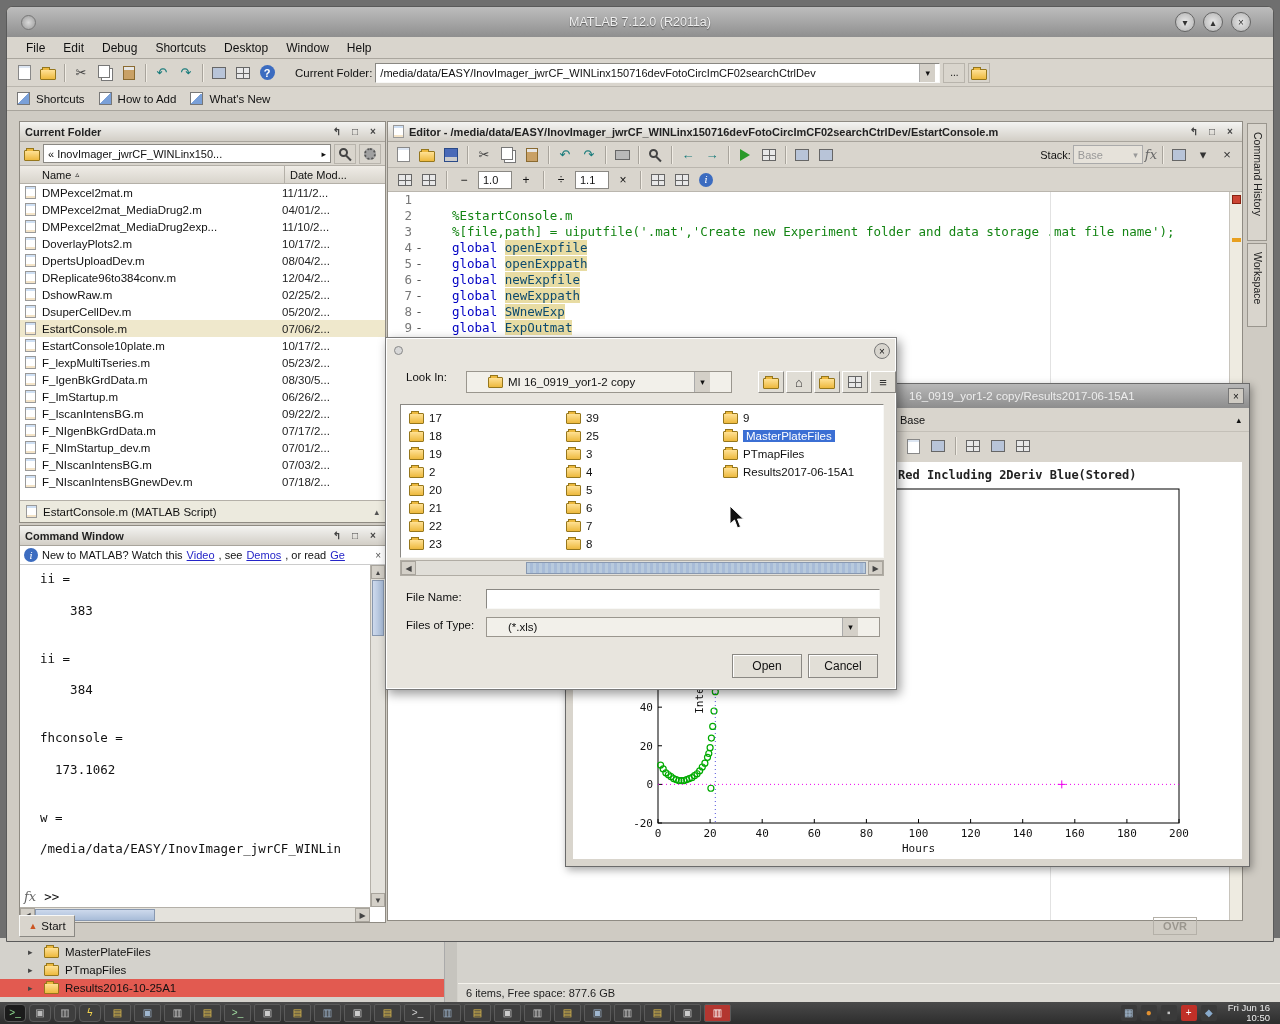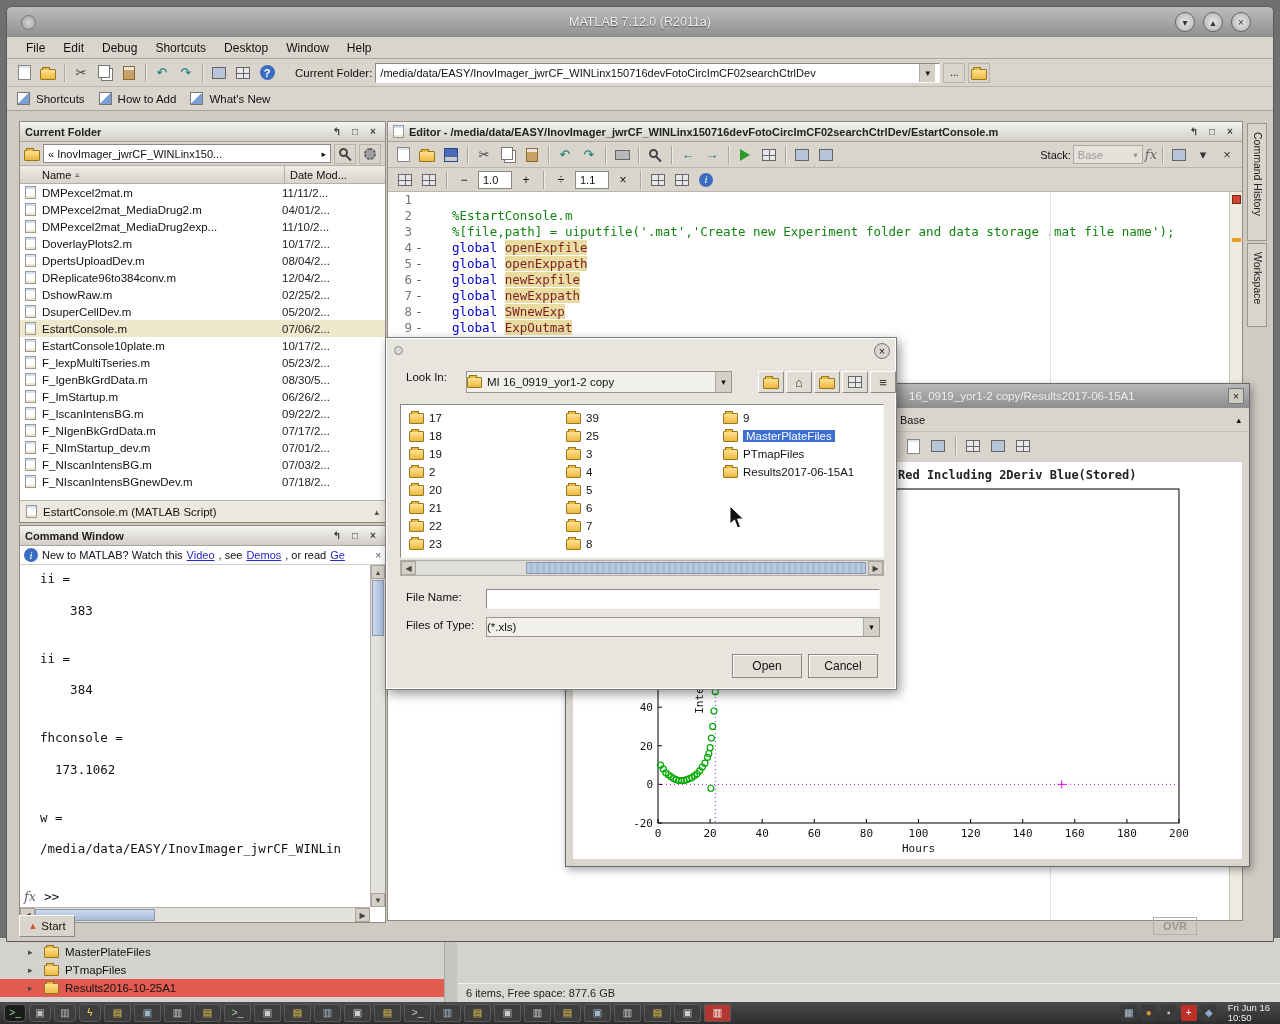--- a/index.html
+++ b/index.html
@@ -71,21 +71,21 @@
   .valbox{width:34px;height:18px;background:#fff;border:1px solid #8a8883;font-size:11px;display:flex;align-items:center;padding-left:4px}
   .stackcombo{height:19px;border:1px solid #aaa;background:#e6e2da;color:#999;display:flex;align-items:center;gap:6px;padding:0 4px;font-size:11px;min-width:70px}
   .code-area{position:absolute;left:0;top:70px;right:13px;bottom:0;background:#fff;overflow:hidden}
   .code-line{display:flex;height:16px;font-family:"DejaVu Sans Mono",monospace;font-size:12.5px;white-space:pre}
   .gut{width:24px;text-align:right;color:#777;flex:none}
   .dash{width:14px;text-align:center;color:#555;flex:none}
   .code-body{padding-left:26px}
   .tk-comment{color:#148514}
   .tk-keyword{color:#0000c4}
   .tk-plain{color:#111}
-  .tk-hvar{color:#7f1d1d;background:#e8dca3}
+  .tk-hvar{color:#0c4a6e;background:#e8dca3}
   .col80{position:absolute;left:662px;top:70px;bottom:0;width:1px;background:#e2e2e2}
   .lintbar{position:absolute;right:0;top:70px;bottom:0;width:13px;background:#eeebe1;border-left:1px solid #c8c4bc}
   .lint-ind{position:absolute;left:2px;top:3px;width:9px;height:9px;background:#cc4433;border:1px solid #882211}
   .lint-mark{position:absolute;left:2px;top:46px;width:9px;height:4px;background:#e8a020}
   
   .vtab{position:absolute;width:20px;background:#d9d5cd;border:1px solid #9a968e;writing-mode:vertical-rl;font-size:10.5px;padding:8px 2px;color:#222}
   
   .figwin{position:absolute;left:565px;top:383px;width:685px;height:484px;background:#d9d5cd;border:1px solid #6a6a6a;box-shadow:2px 3px 8px rgba(0,0,0,.35);z-index:5}
   .fig-title{position:absolute;left:8px;top:0;right:0;height:24px;background:linear-gradient(#b8b8b8,#8d8d8d);display:flex;align-items:center}
   .fig-title .t{position:absolute;left:335px;color:#ededed;font-size:11.5px;white-space:nowrap}
@@ -95,21 +95,21 @@
   .fig-content{position:absolute;left:7px;top:78px;right:7px;bottom:7px;background:#fff}
   .fig-annot{position:absolute;left:332px;top:84px;font-family:"DejaVu Sans Mono",monospace;font-size:12px;font-weight:bold;color:#222}
   .figsvg{position:absolute;left:0;top:0;pointer-events:none}
   .figsvg text.tick{font-family:"DejaVu Sans Mono",monospace;font-size:11px;fill:#111}
   
   .dialog{position:absolute;left:385px;top:337px;width:512px;height:353px;background:#e8e5de;border:1px solid #7a7a7a;box-shadow:0 0 0 1px #fff inset,3px 4px 10px rgba(0,0,0,.4);z-index:10}
   .dlg-title{position:absolute;left:1px;top:1px;right:1px;height:24px;background:linear-gradient(#e2e2e2,#bdbdbd);display:flex;align-items:center;justify-content:center;font-weight:bold;font-size:12px;color:#333}
   .dlg-dot{position:absolute;left:8px;top:8px;width:9px;height:9px;border-radius:50%;border:1px solid #888;background:#d8d8d8}
   .dlg-close{position:absolute;right:6px;top:5px;width:16px;height:16px;border-radius:50%;border:1px solid #777;background:#d8d5ce;display:flex;align-items:center;justify-content:center;font-size:10px}
   .dlg-row{position:absolute;display:flex;align-items:flex-end;font-size:11.5px}
-  .dlg-combo{height:22px;background:#f2f0ea;border:1px solid #9a968e;display:flex;align-items:center;gap:5px;padding:0 0;font-size:11.5px}
+  .dlg-combo{height:22px;background:#f2f0ea;border:1px solid #9a968e;display:flex;align-items:center;gap:5px;padding:0 21px;font-size:11.5px}
   .ddbtn{margin-left:auto;width:16px;height:100%;display:flex;align-items:center;justify-content:center;background:#d4d0c8;border-left:1px solid #aaa;font-size:9px}
   .dlg-nav{position:absolute;left:372px;top:33px;display:flex;gap:2px}
   .dlg-nav .tbtn{width:26px;height:22px;border:1px solid;border-color:#fff #8a8883 #8a8883 #fff;background:#e0ddd5}
   .dlg-list{position:absolute;left:14px;top:66px;width:484px;height:154px;background:#fff;border:1px solid;border-color:#8a8883 #f8f8f6 #f8f8f6 #8a8883;display:flex;padding:4px 0 0 0;overflow:hidden}
   .dlg-col{width:157px}
   .dlg-item{height:18px;display:flex;align-items:center;gap:5px;padding-left:8px;font-size:11.5px;white-space:nowrap}
   .dlg-item .folder-ico{flex:none}
   .dlg-item.sel .dlg-item-label{background:#3b6fd4;color:#fff;padding:0 3px}
   .folder-ico{width:15px;height:11px;background:linear-gradient(#ffe194,#edb93e);border:1px solid #96771c;border-radius:1px;position:relative;display:inline-block}
   .folder-ico::before{content:"";position:absolute;top:-3px;left:1px;width:6px;height:2px;background:#edb93e;border:1px solid #96771c;border-bottom:0}
@@ -126,21 +126,21 @@
   
   .startbtn{position:absolute;left:12px;bottom:4px;width:56px;height:22px;display:flex;align-items:center;gap:4px;justify-content:center;font-size:11.5px;border:1px solid;border-color:#f8f8f6 #8a8883 #8a8883 #f8f8f6;background:#d9d5cd}
   .ovr{position:absolute;right:76px;bottom:6px;width:44px;height:18px;border:1px solid #b4b0a8;color:#9a968e;font-weight:bold;font-size:11px;display:flex;align-items:center;justify-content:center}
   
   .taskbar{position:absolute;left:0;top:1002px;width:1280px;height:22px;background:linear-gradient(#4a4a4a,#2d2d2d);display:flex;align-items:center;padding:0 4px;gap:3px;z-index:20}
   .tb-btn{width:27px;height:18px;background:#3e3e3e;border:1px solid #5a5a5a;border-radius:2px;display:inline-flex;align-items:center;justify-content:center;flex:none}
   .tb-launch{width:22px;border-radius:4px}
   .tb-glyph{font-size:10px;line-height:1}
   .tray{margin-left:auto;display:flex;gap:4px;align-items:center}
   .tray-ico{width:16px;height:16px;display:inline-flex;align-items:center;justify-content:center;background:#3a3a3a;border-radius:2px}
-  .clock{color:#eee;font-size:9.5px;line-height:10px;text-align:left;margin:0 6px 0 8px}
+  .clock{color:#eee;font-size:9.5px;line-height:10px;text-align:right;margin:0 6px 0 8px}
   .cursor{position:absolute;z-index:30}
   .sc-ico{width:13px;height:13px;border:1px solid #777;background:linear-gradient(135deg,#fff 50%,#7aa0d8 50%);display:inline-block}
 </style>
 </head>
 <body>
 
 <div class="mlwin">
   <div class="titlebar">
     <span class="win-dot"></span>
     <span class="title-text">MATLAB  7.12.0 (R2011a)</span>

